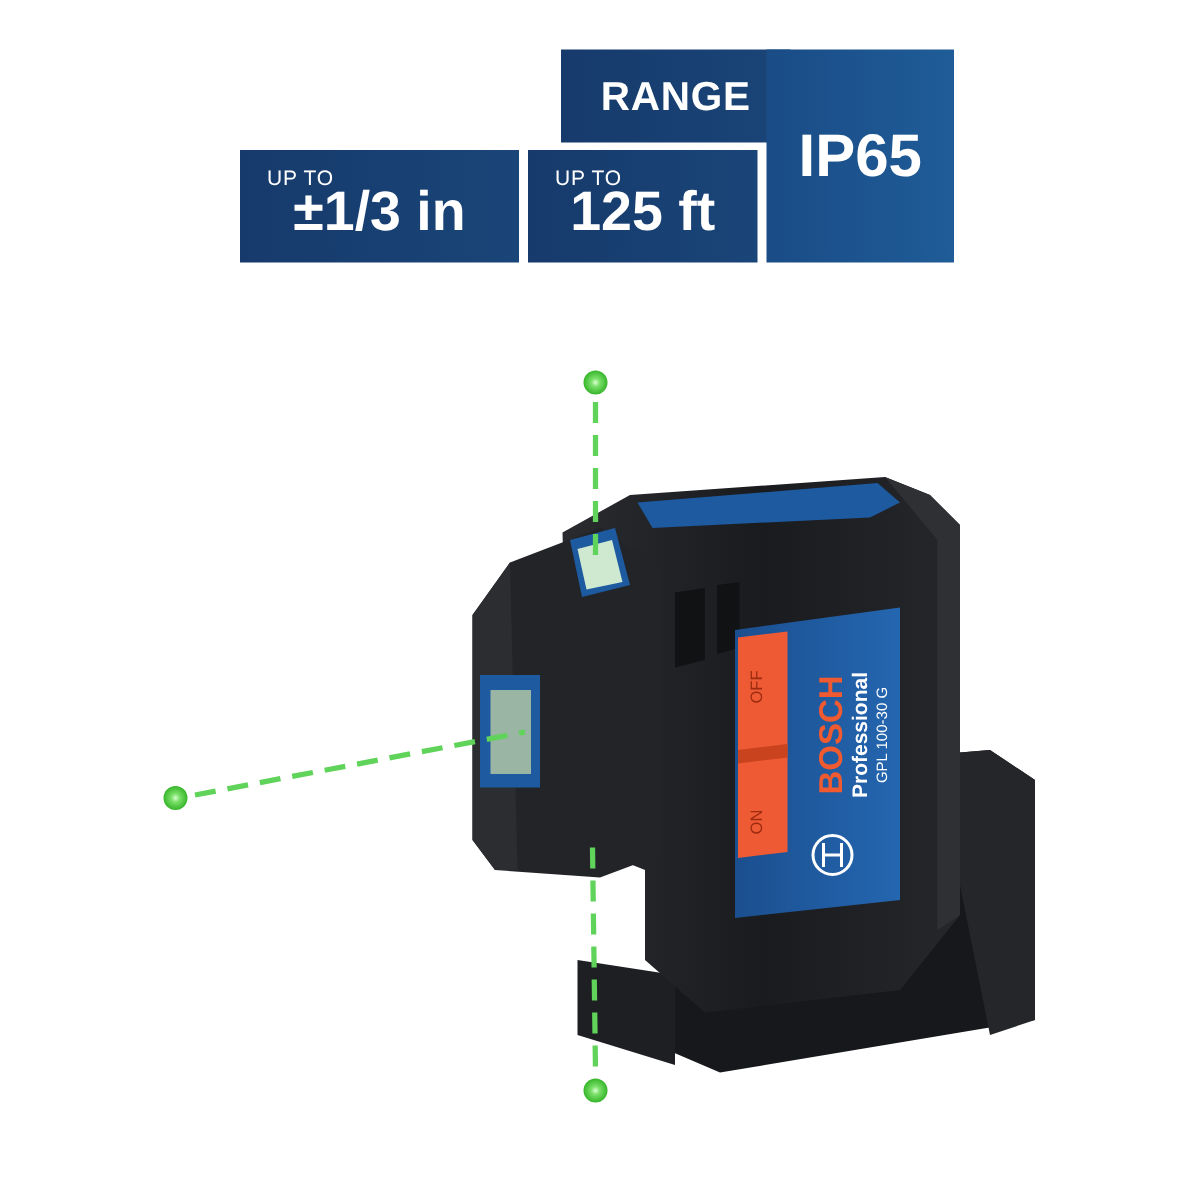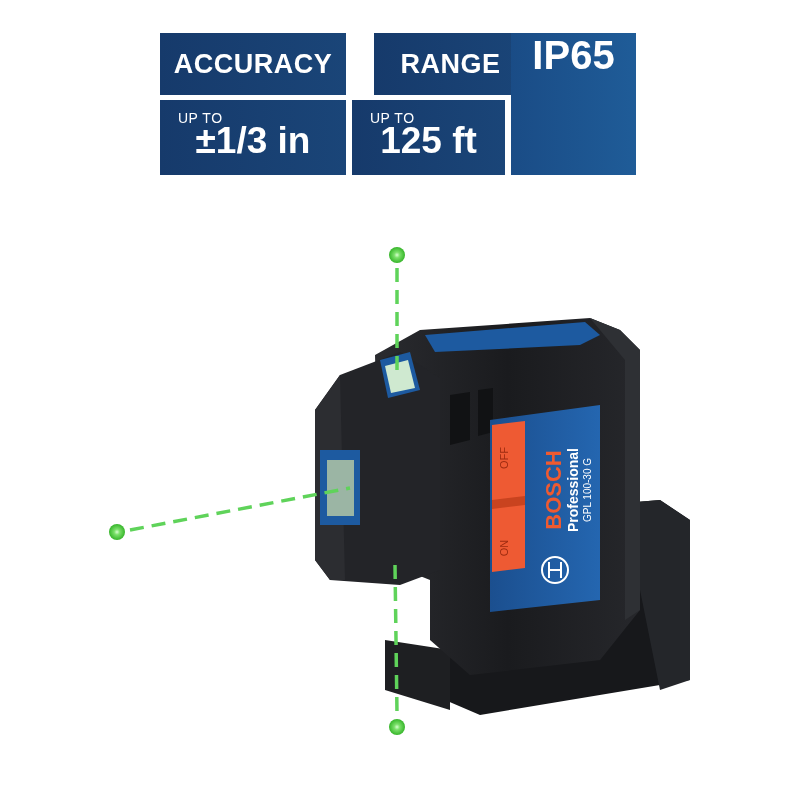--- a/index.html
+++ b/index.html
@@ -15,32 +15,29 @@
   .box-head { display: flex; align-items: center; justify-content: center; font-weight: bold; font-size: 27px; letter-spacing: 0.5px; }
   .box-val .sub { position: absolute; left: 18px; top: 10px; font-weight: normal; font-size: 14px; letter-spacing: 0.5px; }
   .box-val .big { position: absolute; left: 0; right: 0; top: 20px; text-align: center; font-weight: bold; font-size: 37px; }
   #acc-head { left: 0; top: 0; width: 186px; height: 62px; }
   #acc-val { left: 0; top: 67px; width: 186px; height: 75px; }
   #rng-head { left: 192px; top: 0; width: 153px; height: 62px; margin-left: 22px; }
   #rng-val { left: 192px; top: 67px; width: 153px; height: 75px; }
   #ip-box {
     left: 351px; top: 0; width: 125px; height: 142px;
     background: linear-gradient(90deg, #1a4c86 0%, #1f5c98 100%);
-    display: flex; align-items: flex-start; justify-content: center;
+    display: flex; align-items: center; justify-content: center;
     font-weight: bold; font-size: 40px;
   }
   .product { position: absolute; left: 0; top: 0; width: 800px; height: 800px; }
 </style>
 </head>
 <body>
 
 <div class="spec-panel">
-  <div class="box box-head" id="acc-head">
-    <span>ACCURACY</span>
-  </div>
   <div class="box box-val" id="acc-val">
     <span class="sub">UP TO</span>
     <span class="big">±1/3 in</span>
   </div>
   <div class="box box-head" id="rng-head">
     <span>RANGE</span>
   </div>
   <div class="box box-val" id="rng-val">
     <span class="sub">UP TO</span>
     <span class="big">125 ft</span>

